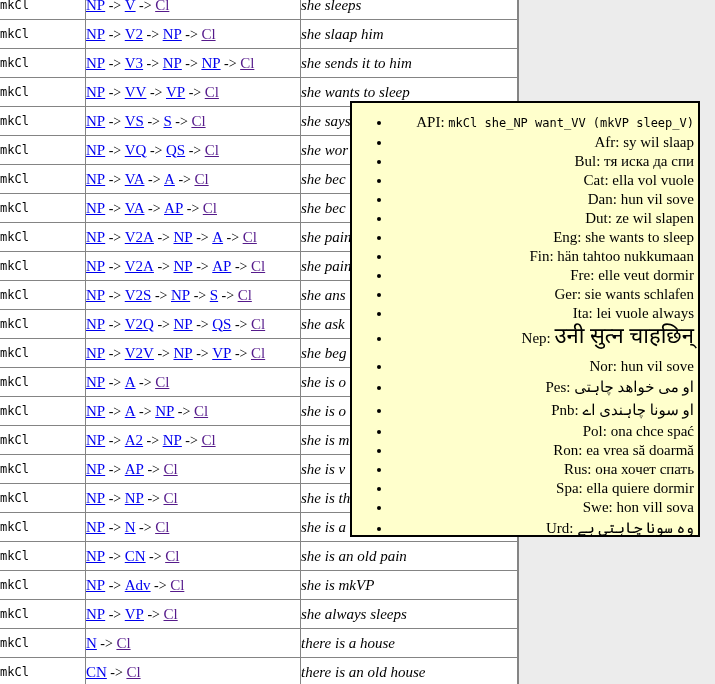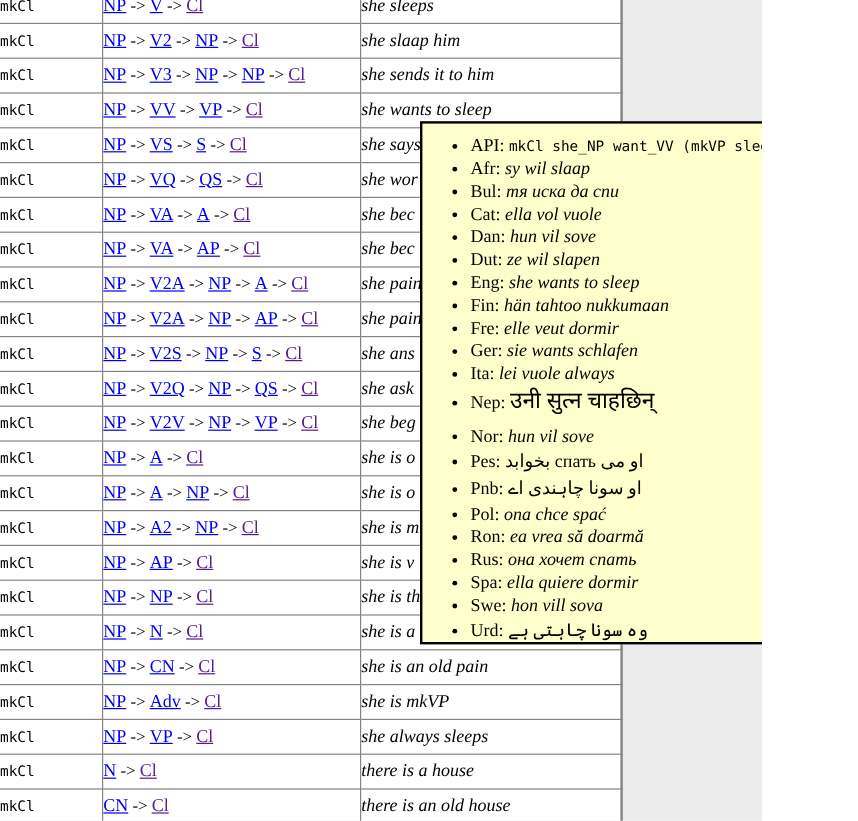--- a/index.html
+++ b/index.html
@@ -1,17 +1,17 @@
 <!DOCTYPE html>
 <html style="--page-bg: #ececec; --border: #848484; --link: #0000ee; --visited: #551a8b; --tip-bg: #ffffcc; --tip-border: #000000;"><head>
 <meta charset="utf-8">
 <style>
   html,body{margin:0;padding:0;}
   .stage{
-    position:relative;width:635px;height:684px;overflow:hidden;
+    position:relative;width:715px;height:684px;overflow:hidden;
     background:var(--page-bg,#ececec);
     font-family:"Liberation Serif",serif;
   }
   
   .tablewrap{position:absolute;left:-1px;top:-10px;}
   table.grid{
     border-collapse:collapse;table-layout:fixed;background:#ffffff;
     border:1px solid var(--border,#848484);
     border-right:2px solid var(--border,#848484);
   }
@@ -25,31 +25,31 @@
   }
   td.c2{width:214px;padding-left:10px;font-size:15px;}
   td.c3{width:216px;padding-left:9px;font-size:15px;font-style:italic;color:#000;}
   td.c2 a{color:var(--link,#0000ee);text-decoration:underline;cursor:pointer;}
   td.c2 a.visited{color:var(--visited,#551a8b);}
   td.c2 .arrow{color:#000;font-size:14px;}
   
   .tooltip{
     position:absolute;left:350px;top:101px;width:350px;height:436px;
     box-sizing:border-box;background:var(--tip-bg,#ffffcc);
-    border:2px solid var(--tip-border,#000);z-index:5;overflow:hidden;
+    border:2px solid var(--tip-border,#000);z-index:5;overflow:hidden;text-align:right;
   }
   .tooltip ul{margin:0;padding:10px 4px 0 40px;list-style:disc;}
   .tooltip li{font-size:15px;line-height:19px;color:#000;white-space:nowrap;}
   .tooltip li .lab{font-style:normal;color:#000;}
-  .tooltip li .val{font-style:italic;}
+  .tooltip li .val{}
   .tooltip li.k-code .val{
     font-family:"DejaVu Sans Mono",monospace;font-size:12px;font-style:normal;letter-spacing:0px;
   }
   .tooltip li.k-devanagari{line-height:26px;}
-  .tooltip li.k-devanagari .val{font-style:normal;font-size:19px;}
+  .tooltip li.k-devanagari .val{font-style:normal;font-size:22px;}
   .tooltip li.gap-after{margin-bottom:6px;}
   .tooltip li.k-rtl{line-height:23px;}
   .tooltip li.k-rtl .val{font-style:normal;font-size:15px;direction:rtl;unicode-bidi:isolate;}
 </style>
 </head>
 <body>
 
 <div class="stage">
   <div class="tablewrap">
     <table class="grid">
@@ -185,21 +185,21 @@
         <li class="k-italic"><span class="lab">Cat:</span> <span class="val">ella vol vuole</span></li>
         <li class="k-italic"><span class="lab">Dan:</span> <span class="val">hun vil sove</span></li>
         <li class="k-italic"><span class="lab">Dut:</span> <span class="val">ze wil slapen</span></li>
         <li class="k-italic"><span class="lab">Eng:</span> <span class="val">she wants to sleep</span></li>
         <li class="k-italic"><span class="lab">Fin:</span> <span class="val">hän tahtoo nukkumaan</span></li>
         <li class="k-italic"><span class="lab">Fre:</span> <span class="val">elle veut dormir</span></li>
         <li class="k-italic"><span class="lab">Ger:</span> <span class="val">sie wants schlafen</span></li>
         <li class="k-italic"><span class="lab">Ita:</span> <span class="val">lei vuole always</span></li>
         <li class="k-devanagari gap-after"><span class="lab">Nep:</span> <span class="val">उनी सुत्न चाहछिन्</span></li>
         <li class="k-italic"><span class="lab">Nor:</span> <span class="val">hun vil sove</span></li>
-        <li class="k-rtl"><span class="lab">Pes:</span> <span class="val">او می спать بخوابد</span></li>
+        <li class="k-rtl"><span class="lab">Pes:</span> <span class="val">او می خواهد چاہتی</span></li>
         <li class="k-rtl"><span class="lab">Pnb:</span> <span class="val">او سونا چاہندی اے</span></li>
         <li class="k-italic"><span class="lab">Pol:</span> <span class="val">ona chce spać</span></li>
         <li class="k-italic"><span class="lab">Ron:</span> <span class="val">ea vrea să doarmă</span></li>
         <li class="k-italic"><span class="lab">Rus:</span> <span class="val">она хочет спать</span></li>
         <li class="k-italic"><span class="lab">Spa:</span> <span class="val">ella quiere dormir</span></li>
         <li class="k-italic"><span class="lab">Swe:</span> <span class="val">hon vill sova</span></li>
         <li class="k-rtl"><span class="lab">Urd:</span> <span class="val">وه سونا چاہتی ہے</span></li>
       </ul>
   </div>
 </div>

